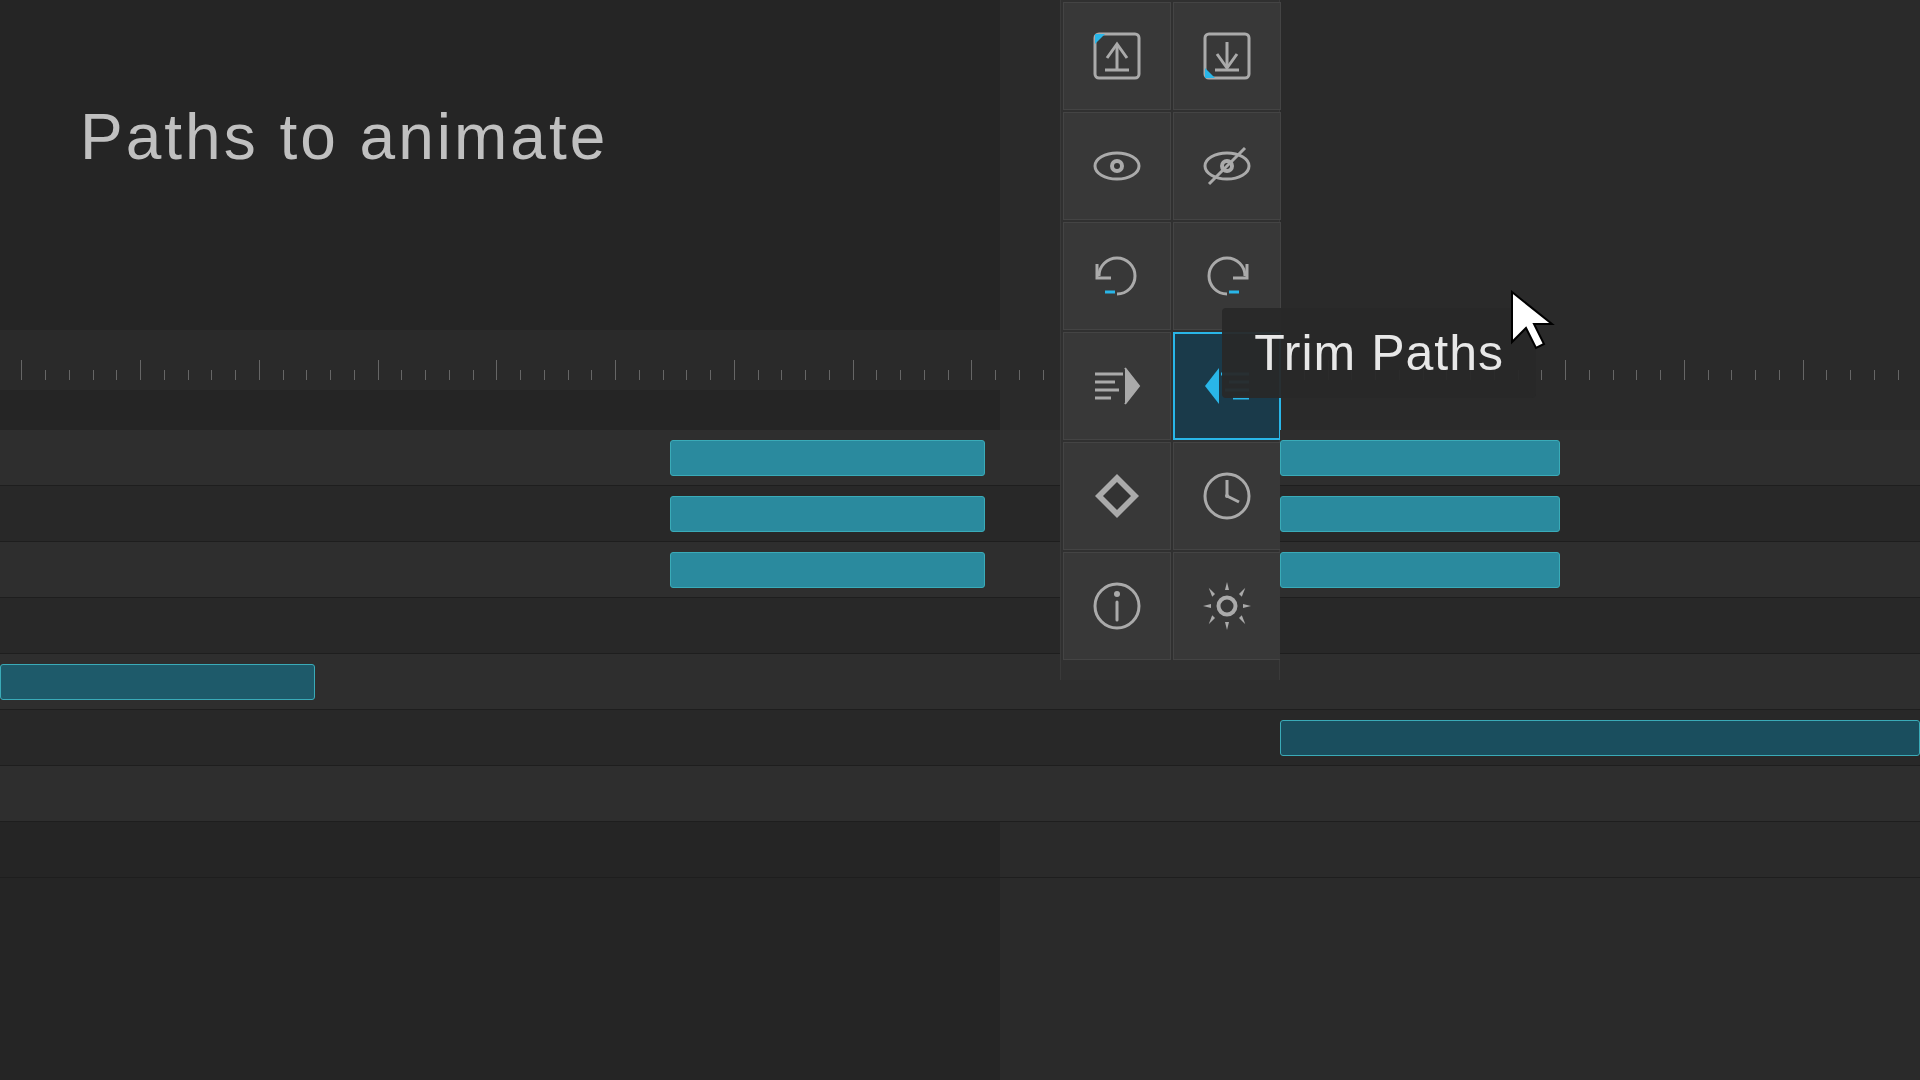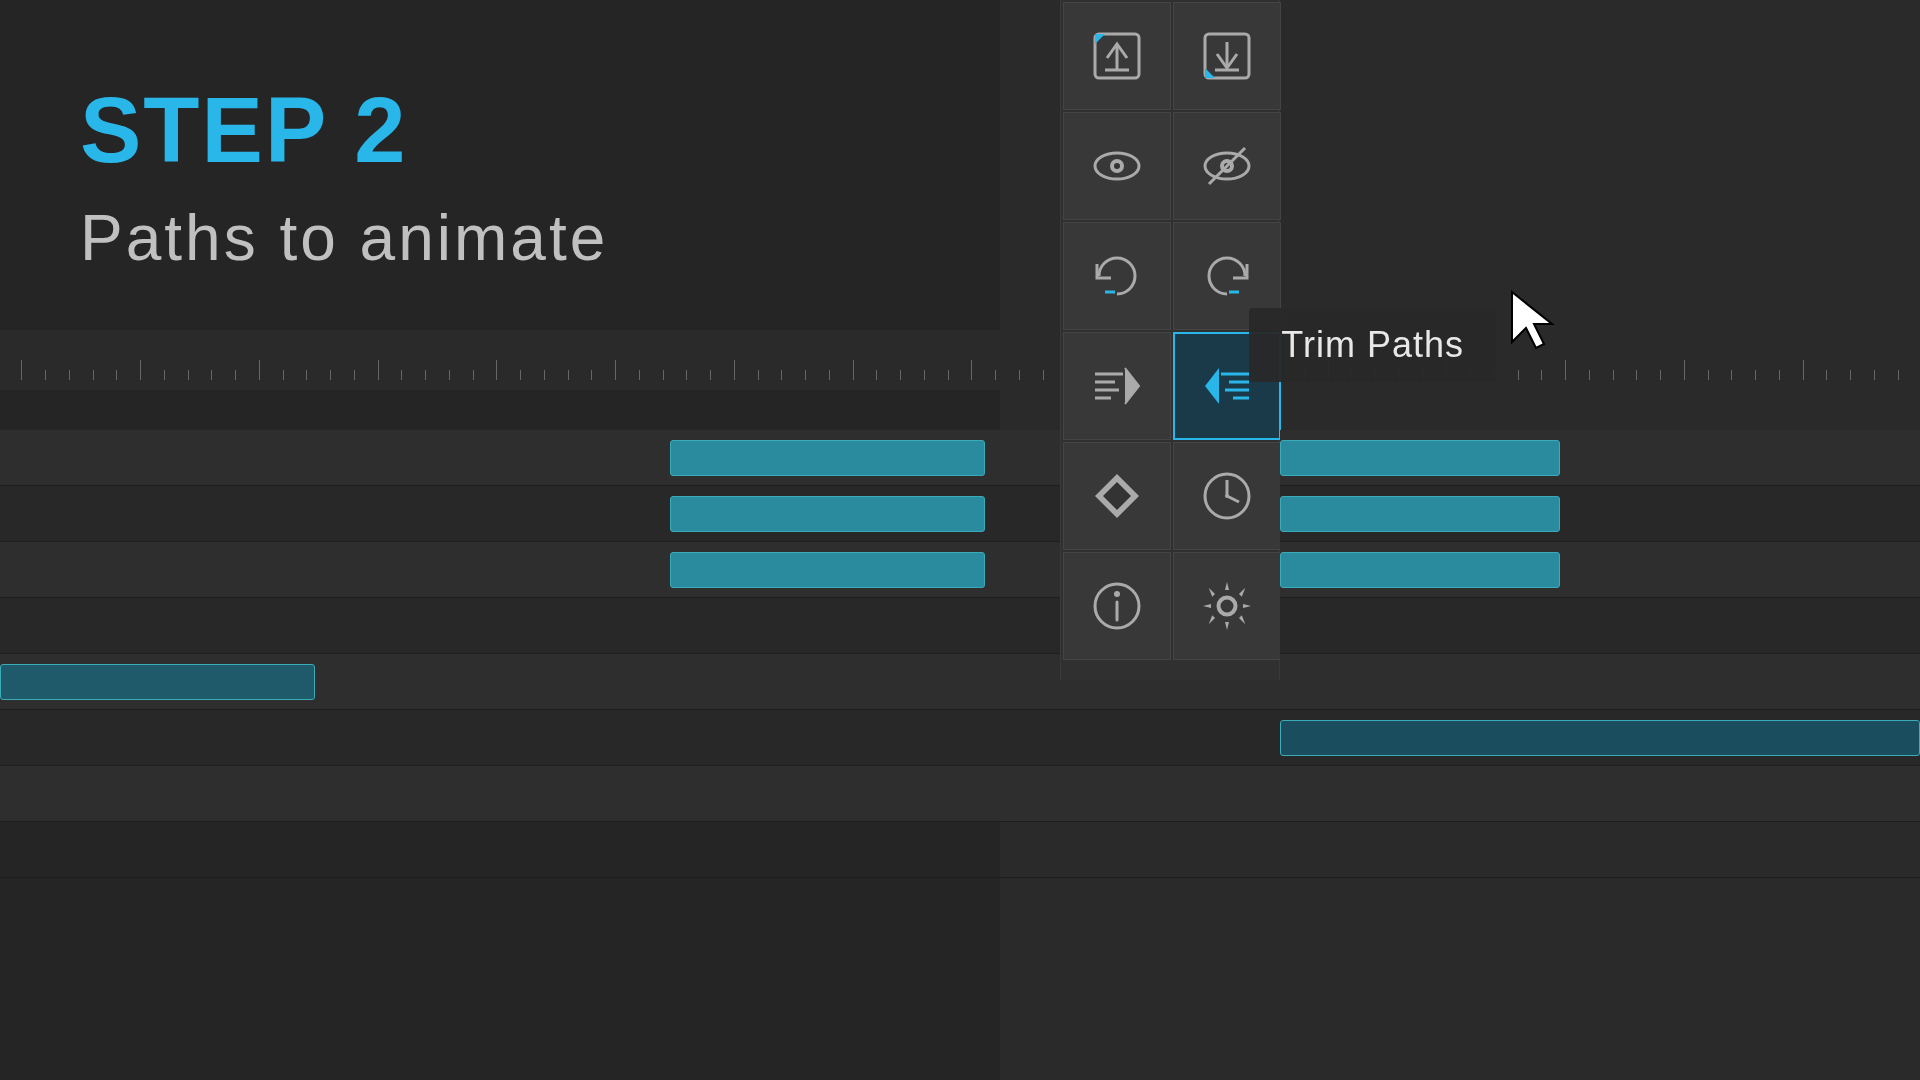--- a/index.html
+++ b/index.html
@@ -151,24 +151,24 @@
 
     .icon-btn svg {
       width: 60px;
       height: 60px;
     }
 
     
     .tooltip {
       position: absolute;
       top: 308px;
-      right: 424px;
+      right: 384px;
       background: rgba(40, 40, 40, 0.95);
       color: #e8e8e8;
-      font-size: 36px;
+      font-size: 50px;
       font-weight: 400;
       padding: 16px 32px;
       border-radius: 4px;
       white-space: nowrap;
       z-index: 100;
       letter-spacing: 1px;
     }
 
     
     .cursor {
@@ -210,21 +210,20 @@
       top: 10px;
       background: #2a8a9e;
       border-radius: 3px;
       border: 1px solid #3aabb8;
     }
   </style>
 </head>
 <body>
 
 <div class="main-content">
-  <h1 class="step-title">STEP 2</h1>
   <p class="step-subtitle">Paths to animate</p>
 </div>
 
 <div class="timeline-ruler">
   <div class="ruler-marks">
 
   <div class="ruler-mark">
         <div class="ruler-mark-line tall"></div>
       </div>
       <div class="ruler-mark">

